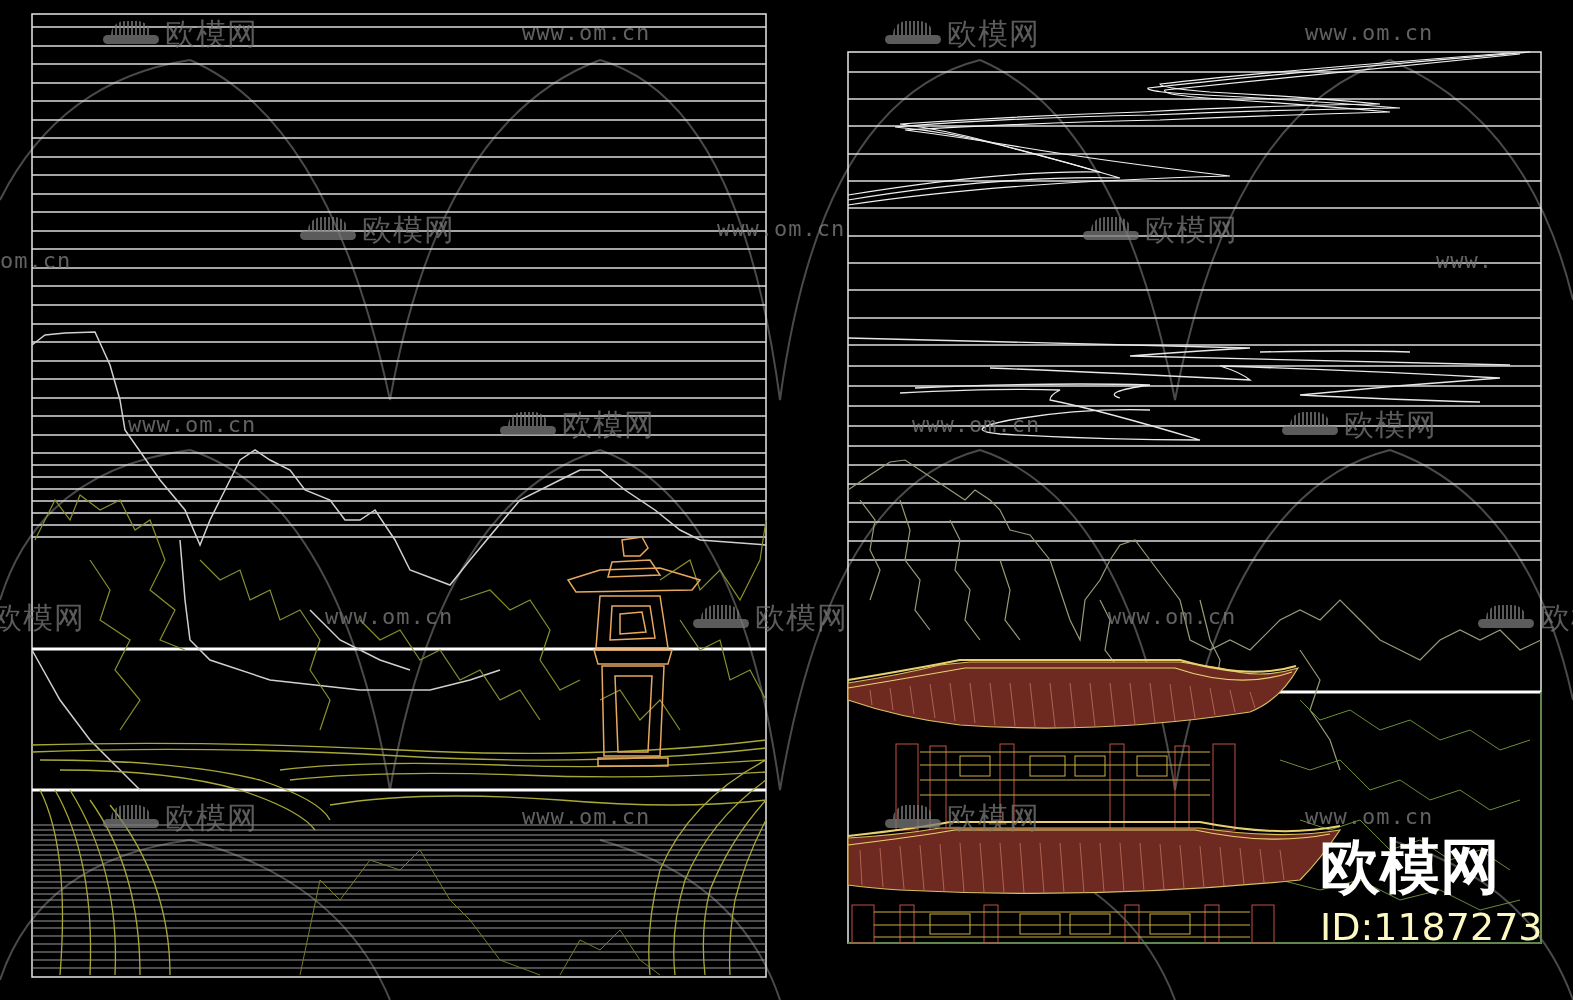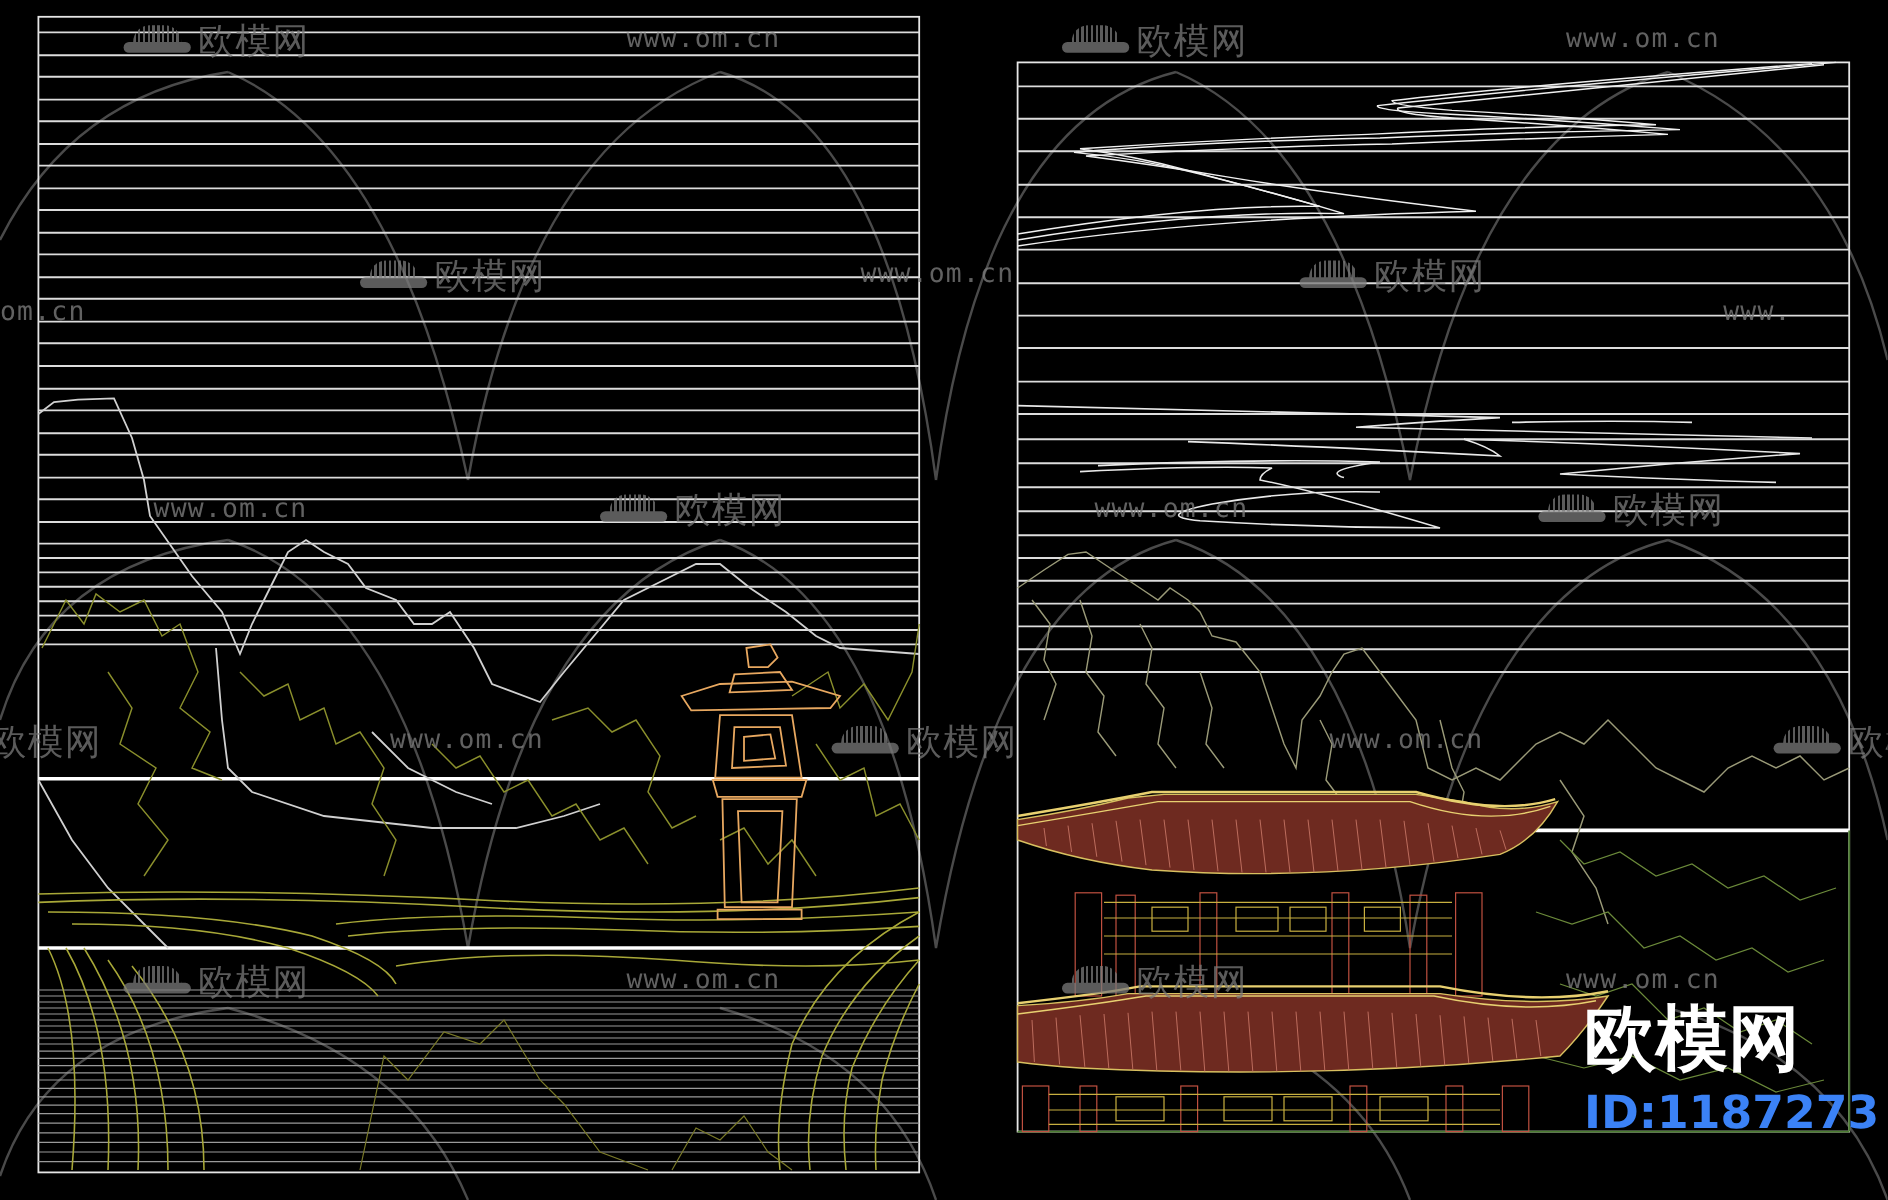--- a/index.html
+++ b/index.html
@@ -4,21 +4,21 @@
 <style>
   html,body{margin:0;padding:0;background:#000;}
   body{width:1573px;height:1000px;position:relative;overflow:hidden;font-family:"DejaVu Sans",sans-serif;}
   svg{position:absolute;left:0;top:0;}
   .wm{position:absolute;color:#7a7a7a;opacity:0.75;font-size:30px;letter-spacing:1px;white-space:nowrap;display:flex;align-items:center;gap:6px;}
   .wm .sofa{width:56px;height:28px;position:relative;}
   .wm .sofa::before{content:"";position:absolute;left:8px;right:8px;top:0;height:18px;border-radius:14px 14px 2px 2px;background:repeating-linear-gradient(90deg,#7a7a7a 0 2px,transparent 2px 4px);}
   .wm .sofa::after{content:"";position:absolute;left:0;right:0;top:14px;height:9px;border-radius:5px;background:#7a7a7a;}
   .url{position:absolute;color:#7a7a7a;opacity:0.8;font-family:"DejaVu Sans Mono",monospace;font-size:22px;letter-spacing:1px;white-space:nowrap;}
   .brand{position:absolute;left:1320px;top:836px;color:#fff;font-size:60px;font-weight:bold;line-height:1;}
-  .brand-id{position:absolute;left:1320px;top:908px;color:#3b82f6;font-size:38px;line-height:1;font-family:"DejaVu Sans",sans-serif;font-weight:bold;}
+  .brand-id{position:absolute;left:1320px;top:908px;color:#fef9c3;font-size:38px;line-height:1;font-family:"DejaVu Sans",sans-serif;}
 </style>
 </head>
 <body>
 
 <svg width="1573" height="1000" viewBox="0 0 1573 1000">
 
   <g stroke="#4a4a4a" stroke-width="2" fill="none">
     <path d="M0 200 Q60 80 190 60 M190 60 Q330 120 390 400 M390 400 Q440 120 600 60 M600 60 Q740 100 780 400 M780 400 Q820 100 980 60 M980 60 Q1120 120 1175 400 M1175 400 Q1230 110 1390 60 M1390 60 Q1530 120 1573 300"></path>
     <path d="M0 600 Q40 470 190 450 M190 450 Q340 500 390 790 M390 790 Q440 500 600 450 M600 450 Q740 500 780 790 M780 790 Q830 490 980 450 M980 450 Q1130 500 1175 790 M1175 790 Q1230 490 1390 450 M1390 450 Q1530 500 1573 700"></path>
     <path d="M0 980 Q40 860 190 840 M190 840 Q340 880 390 1000 M600 840 Q740 880 780 1000 M980 840 Q1130 880 1175 1000 M1390 840 Q1530 880 1573 1000"></path>

